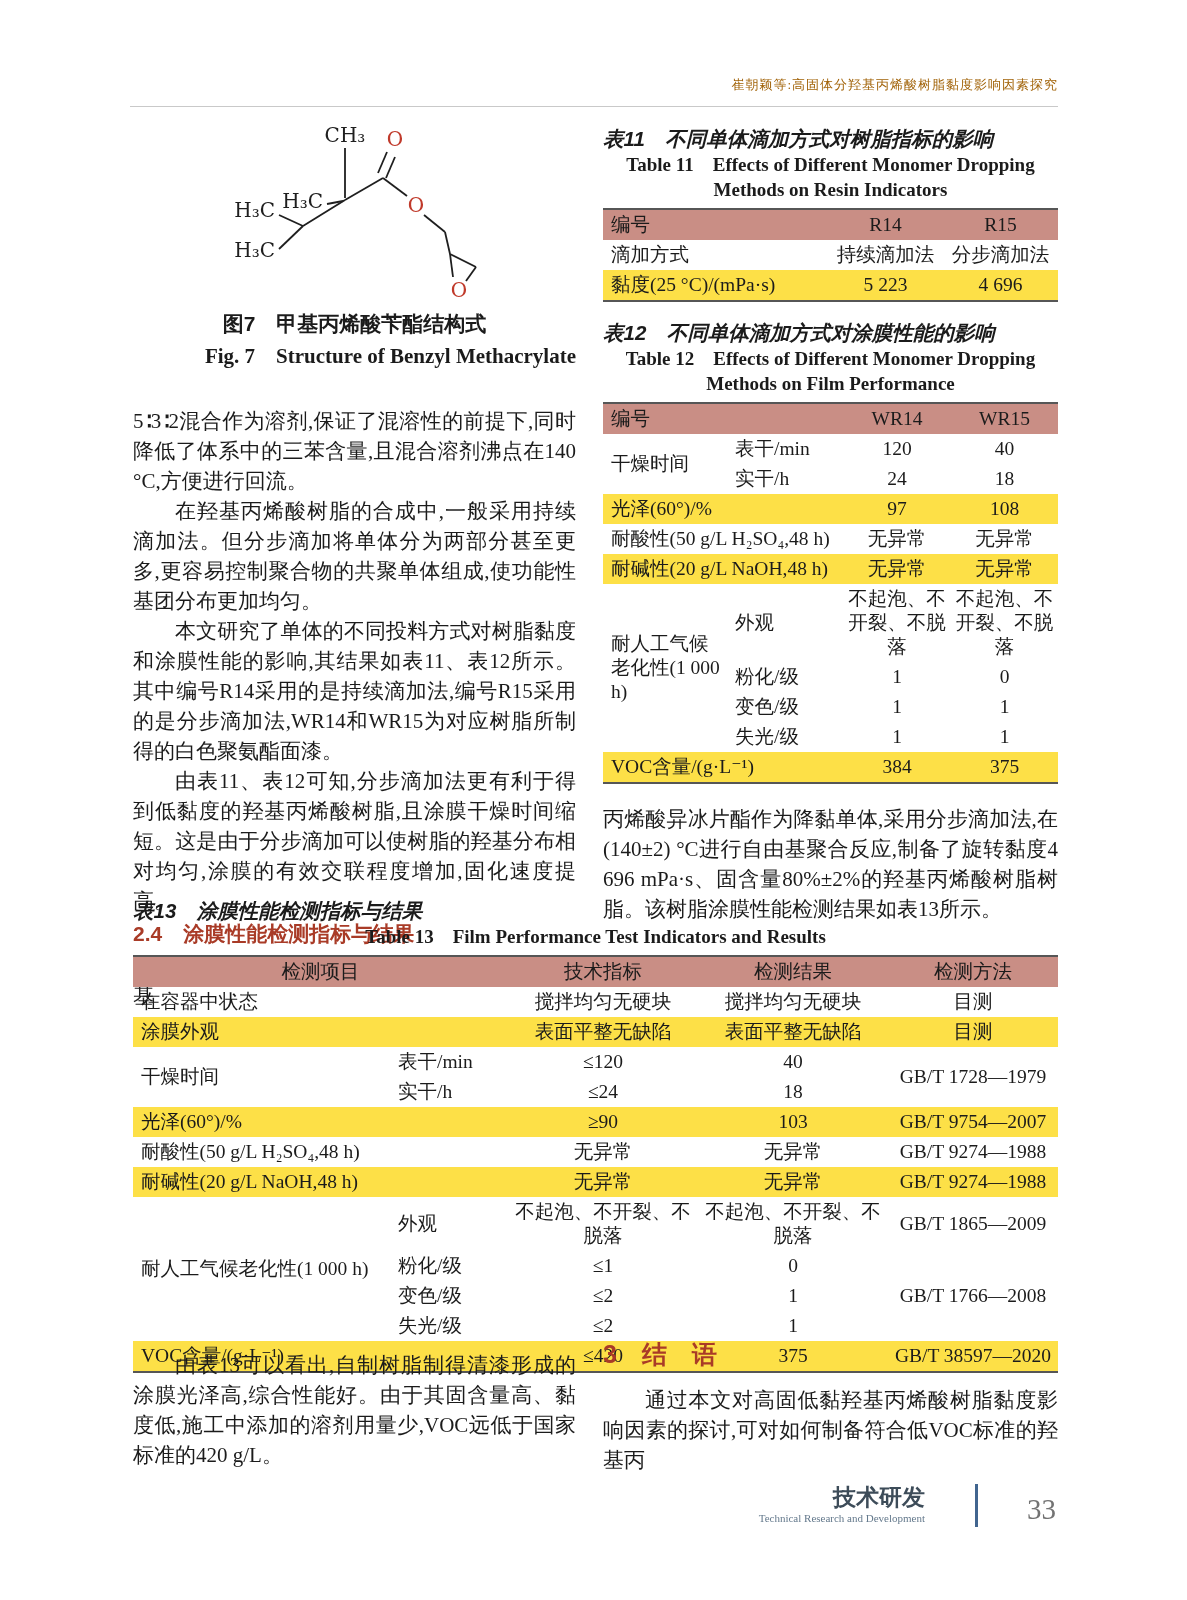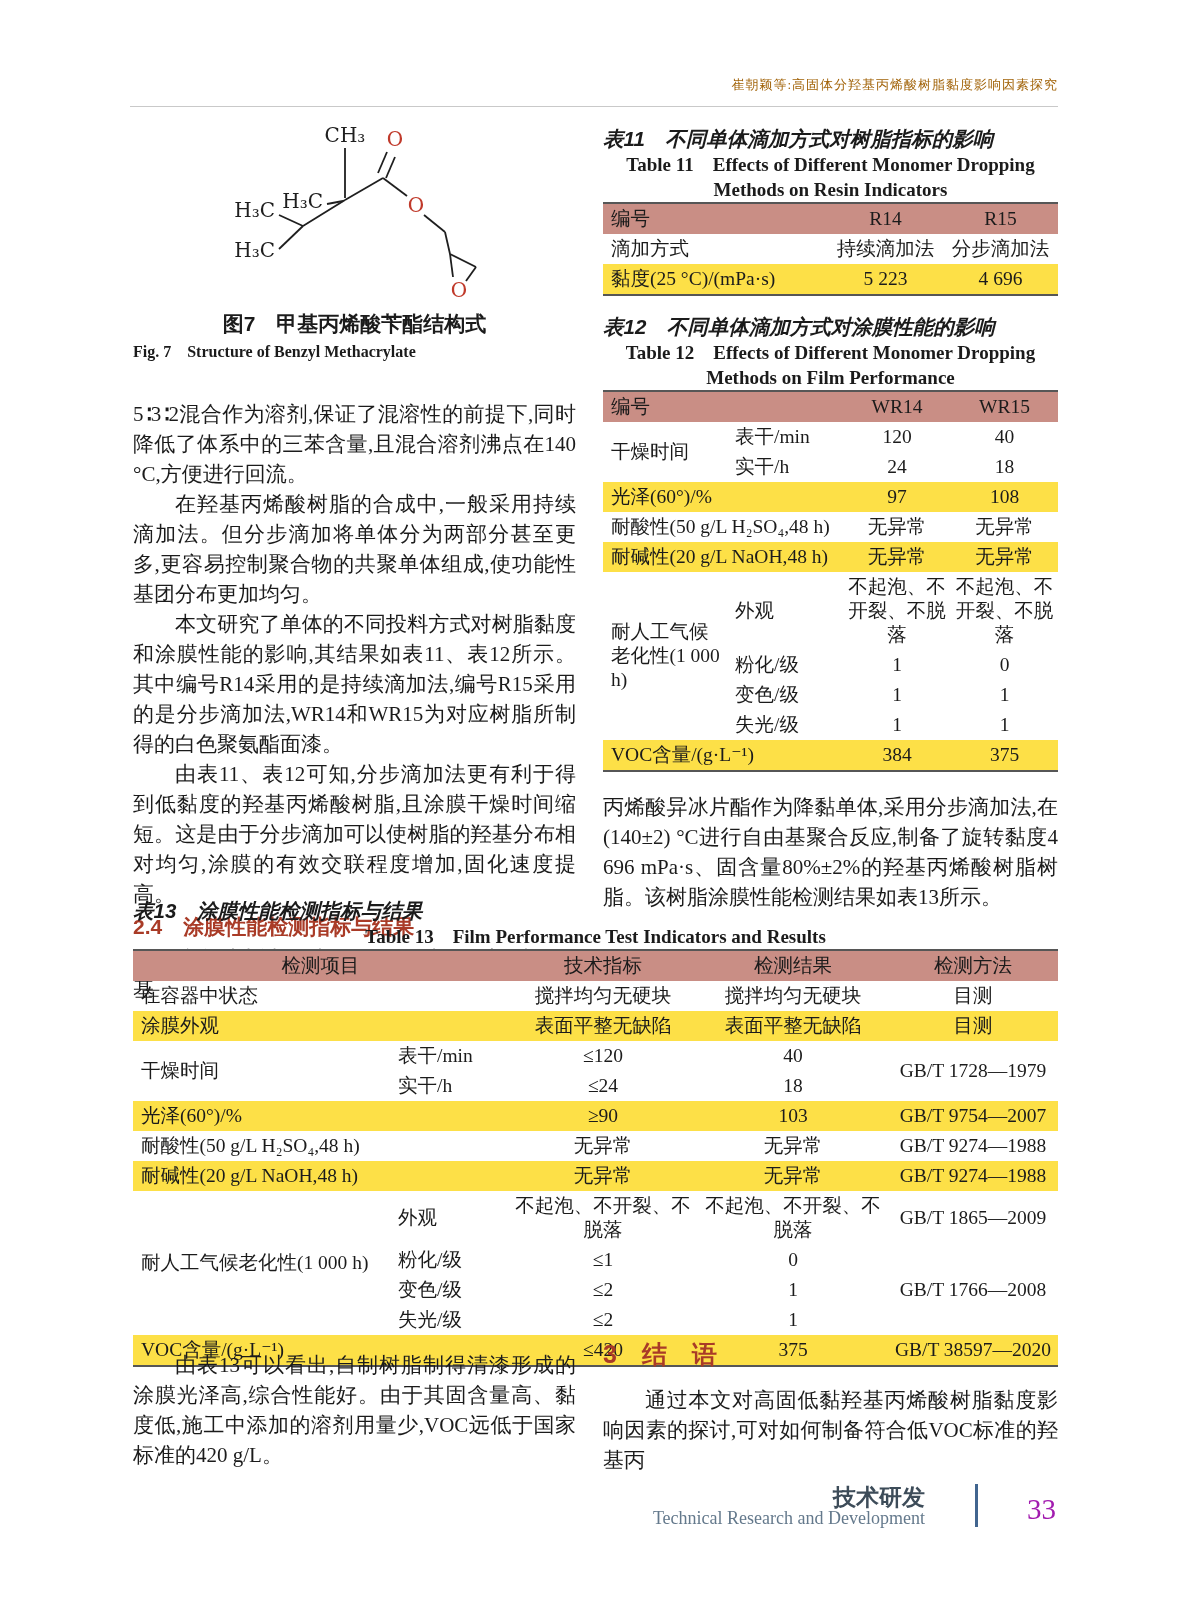--- a/index.html
+++ b/index.html
@@ -16,57 +16,57 @@
   .col-right{position:absolute;left:603px;top:126px;width:455px;}
   .t13-section{position:absolute;left:133px;top:898px;width:925px;}
   .bottom-left{position:absolute;left:133px;top:1350px;width:443px;}
   .bottom-right{position:absolute;left:603px;top:1338px;width:455px;}
 
   
   .figure{width:100%;}
   .chem{display:block;margin-left:40px;}
   .fig-cap-cn{text-align:center;font-family:"Liberation Sans","DejaVu Sans",sans-serif;
       font-weight:bold;font-size:21px;margin-top:2px;}
-  .fig-cap-en{text-align:left;font-weight:bold;font-size:16px;margin-top:4px;font-family:Liberation Serif, serif;}
+  .fig-cap-en{text-align:right;font-weight:bold;font-size:21px;margin-top:4px;font-family:Liberation Serif, serif;}
 
   
   .body-text{font-size:21px;line-height:30px;text-align:justify;margin:0;text-indent:2em;}
   .body-text.no-indent{text-indent:0;}
   .first-para{margin-top:36px;}
   .section-heading{font-family:"Liberation Sans","DejaVu Sans",sans-serif;font-weight:bold;
       font-size:21px;color:#a93b27;margin:3px 0 2px 0;line-height:30px;}
   .section3-heading{font-family:"Liberation Sans","DejaVu Sans",sans-serif;font-weight:bold;
       font-size:25px;color:#a93b27;margin:0 0 14px 0;}
 
   
   .tbl-title-cn{text-align:left;font-family:"Liberation Sans","DejaVu Sans",sans-serif;
       font-weight:bold;font-size:20.5px;line-height:26px;font-style:italic;}
   .tbl-title-en{text-align:center;font-weight:bold;font-size:19px;line-height:25px;}
   .mt18{margin-top:18px;}
 
   
   table.data-table{width:100%;border-collapse:collapse;border-top:2px solid #565656;
-      border-bottom:2px solid #565656;font-size:19.5px;}
+      border-bottom:2px solid #565656;font-size:19.5px;margin-top:6px;}
   table.data-table td{padding:3px 4px;text-align:center;vertical-align:middle;line-height:24px;}
   table.data-table tr.hdr td{background:#c98e85;}
   table.data-table tr.pink td{background:#fde047;}
   table.data-table td.lbl{text-align:left;padding-left:8px;}
   table.data-table td.sub{text-align:left;padding-left:10px;}
   table.data-table td.nowrap{white-space:nowrap;}
 
   .rc-para{margin-top:20px;}
 
   
   .footer{position:absolute;top:1484px;right:131px;display:flex;align-items:stretch;gap:40px;}
   .footer-text{text-align:right;}
   .footer-cn{font-family:"Liberation Sans","DejaVu Sans",sans-serif;font-weight:bold;
       font-size:23px;color:#3d4c59;line-height:26px;}
-  .footer-en{font-size:18px;color:#64798c;line-height:17px;}
+  .footer-en{font-size:11px;color:#64798c;line-height:17px;}
   .footer-line{width:3px;background:#41658f;margin-left:10px;}
-  .footer-page{font-size:29px;color:#a21caf;padding:9px 0 0 9px;}
+  .footer-page{font-size:29px;color:#737373;padding:9px 0 0 9px;}
 </style>
 </head>
 <body>
 
 <div class="page">
 
   <div class="running-head">崔朝颖等:高固体分羟基丙烯酸树脂黏度影响因素探究</div>
   <div class="head-rule"></div>
 
   <div class="col-left">

